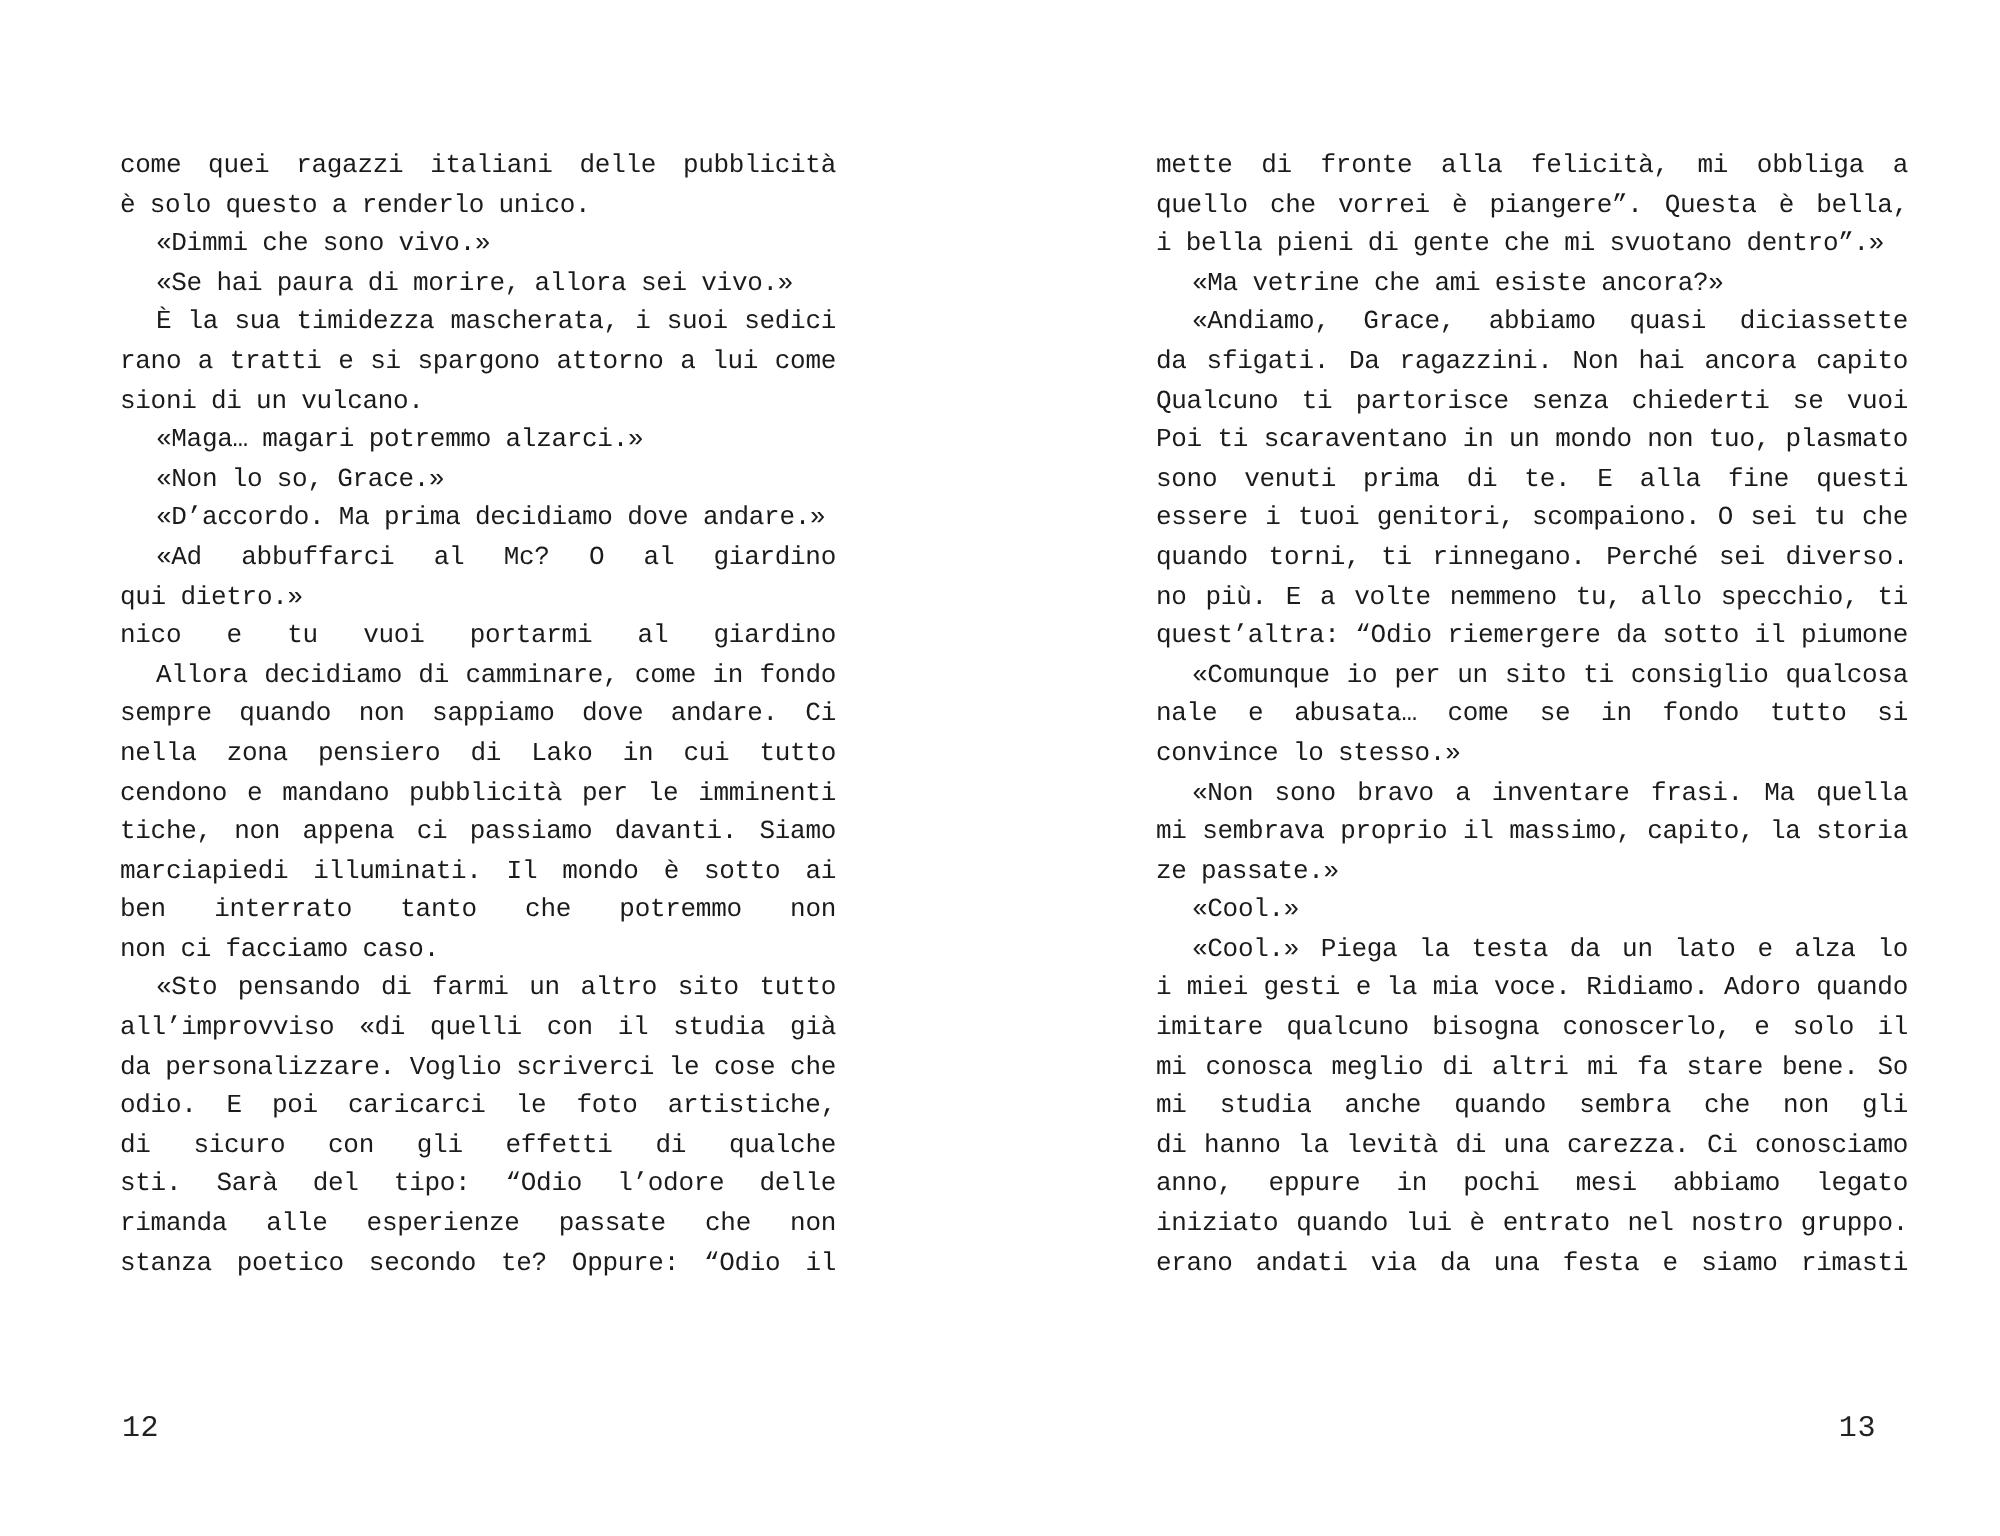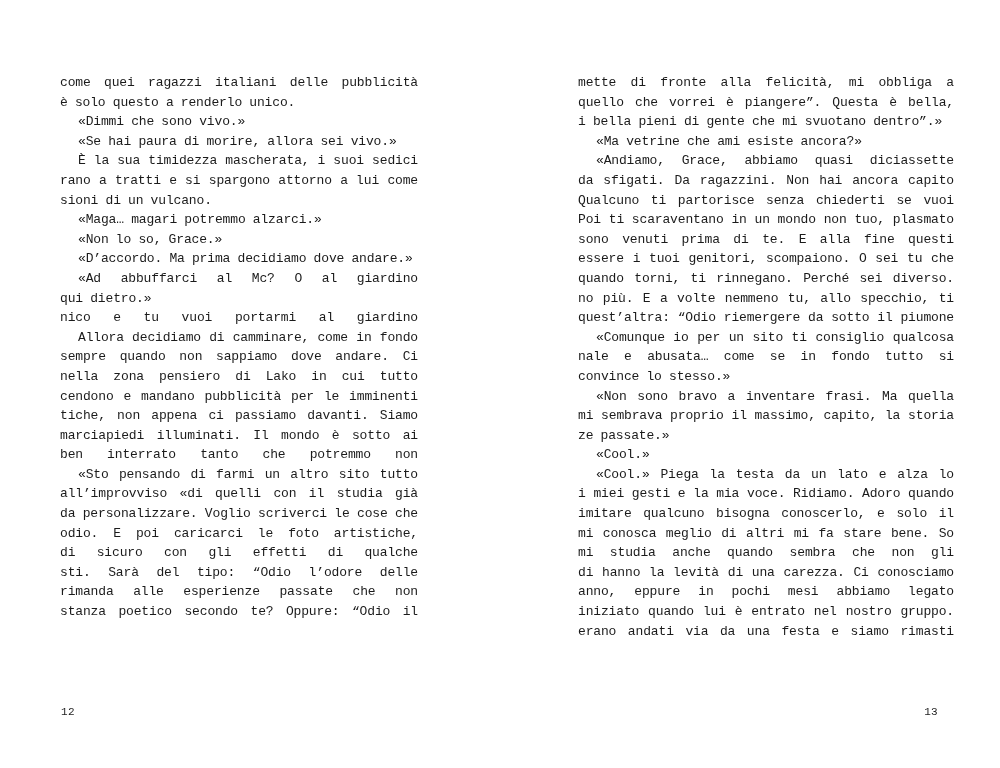--- a/index.html
+++ b/index.html
@@ -38,21 +38,21 @@
     word-spacing: -0.4px;
     text-align: justify;
     text-align-last: justify;
     white-space: normal;
   }
   .line.last { text-align-last: left; }
   .line.indent { padding-left: 18px; }
   .page-number {
     position: absolute;
     top: 706px;
-    font-size: 11px;
+    font-size: 15px;
     letter-spacing: 0.3px;
     color: #222222;
   }
   .pn-left  { left: 1px; }
   .pn-right { right: 16px; }
 </style>
 </head>
 <body>
 
 <main data-name="book-spread">
@@ -71,20 +71,21 @@
         <div class="line indent" data-name="text-line">«Ad abbuffarci al Mc? O al giardino abbandonato? È giusto</div>
         <div class="line last" data-name="text-line">qui dietro.»</div>
         <div class="line last" data-name="text-line">nico e tu vuoi portarmi al giardino abbandonato?»</div>
         <div class="line indent" data-name="text-line">Allora decidiamo di camminare, come in fondo facciamo</div>
         <div class="line" data-name="text-line">sempre quando non sappiamo dove andare. Ci piace aggirarci</div>
         <div class="line" data-name="text-line">nella zona pensiero di Lako in cui tutto funziona e sembra che</div>
         <div class="line" data-name="text-line">cendono e mandano pubblicità per le imminenti elezioni poli-</div>
         <div class="line" data-name="text-line">tiche, non appena ci passiamo davanti. Siamo soli su questi</div>
         <div class="line" data-name="text-line">marciapiedi illuminati. Il mondo è sotto ai nostri piedi. Anzi,</div>
         <div class="line" data-name="text-line">ben interrato tanto che potremmo non accorgercene. Infatti</div>
+        <div class="line last" data-name="text-line">non ci facciamo caso.</div>
         <div class="line indent" data-name="text-line">«Sto pensando di farmi un altro sito tutto mio» dice lui</div>
         <div class="line" data-name="text-line">all’improvviso «di quelli con il studia già impostato, soltanto</div>
         <div class="line" data-name="text-line">da personalizzare. Voglio scriverci le cose che amo e le cose che</div>
         <div class="line" data-name="text-line">odio. E poi caricarci le foto artistiche, magari in bianco e nero,</div>
         <div class="line" data-name="text-line">di sicuro con gli effetti di qualche applicazione per professioni-</div>
         <div class="line" data-name="text-line">sti. Sarà del tipo: “Odio l’odore delle sigarette spente perché</div>
         <div class="line" data-name="text-line">rimanda alle esperienze passate che non ritorneranno”. È abba-</div>
         <div class="line" data-name="text-line">stanza poetico secondo te? Oppure: “Odio il sole perché mi</div>
       </div>
     <div class="page-number pn-left" data-name="page-number-left">12</div>

